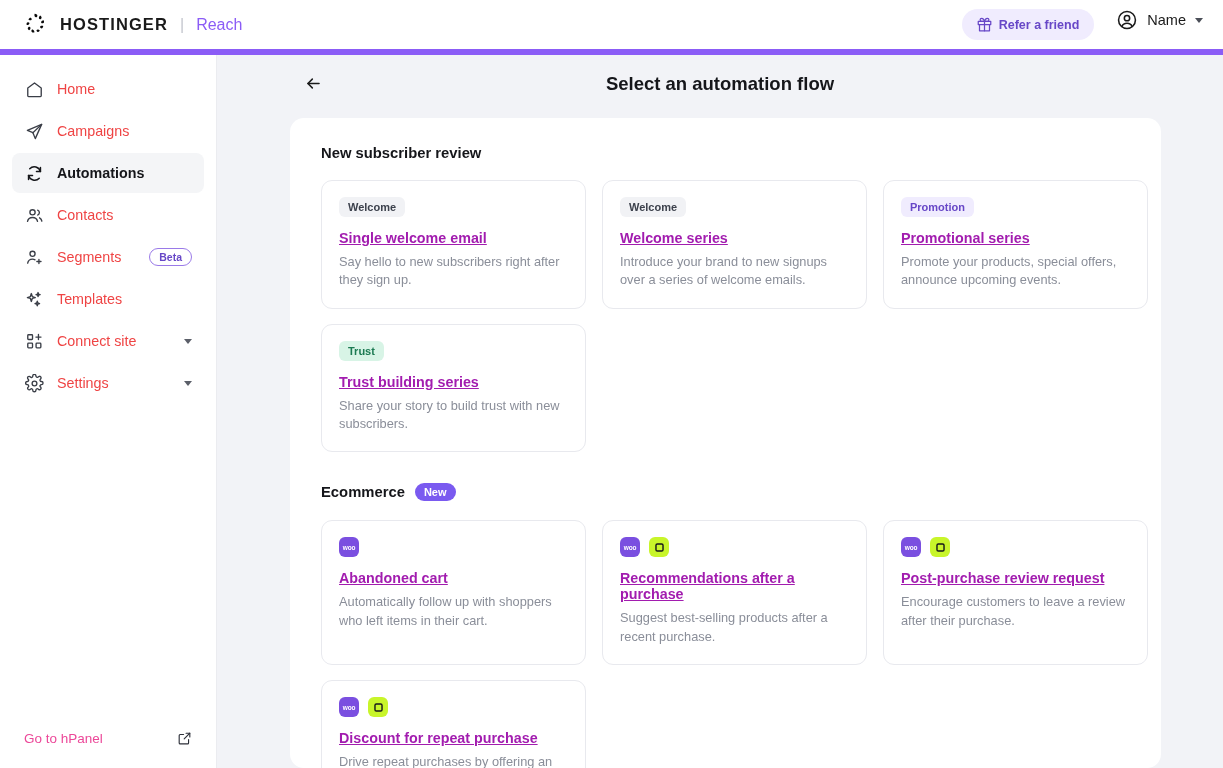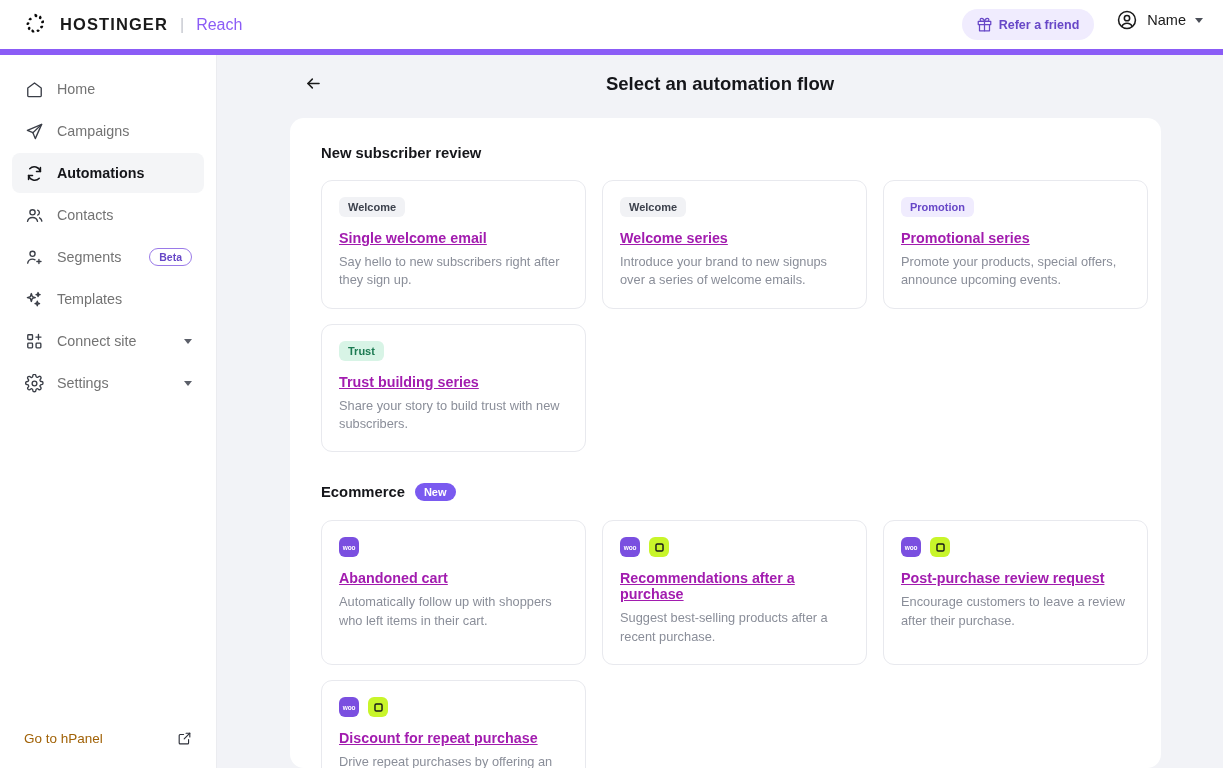--- a/index.html
+++ b/index.html
@@ -69,21 +69,21 @@
   .nav { display: flex; flex-direction: column; gap: 2px; padding: 0 12px; }
   .nav-item {
     display: flex; align-items: center; gap: 13px;
     height: 40px;
     padding: 0 12px;
     border-radius: 8px;
     cursor: pointer;
     position: relative;
   }
   .nav-item .ico { width: 20px; height: 20px; display: flex; align-items: center; justify-content: center; flex: none;}
-  .nav-item .lbl { font-size: 14.3px; color: #737373; white-space: nowrap; }
+  .nav-item .lbl { font-size: 14.3px; color: #ef4444; white-space: nowrap; }
   .nav-item.active { background: #f4f5f7; }
   .nav-item.active .lbl { font-weight: bold; color: #15161a; }
   .beta-badge {
     margin-left: auto;
     border: 1px solid #9a7ae8;
     color: #6747c7;
     border-radius: 11px;
     font-size: 10.5px;
     font-weight: bold;
     padding: 2.5px 9px;
@@ -95,21 +95,21 @@
     border-left: 4.5px solid transparent;
     border-right: 4.5px solid transparent;
     border-top: 5px solid #5b5f69;
   }
   .sidebar-footer {
     margin-top: auto;
     padding: 0 24px 22px 24px;
   }
   .hpanel-link {
     display: flex; align-items: center; justify-content: space-between;
-    font-size: 13.5px; color: #a16207; cursor: pointer;
+    font-size: 13.5px; color: #ec4899; cursor: pointer;
   }
 
   
   .main {
     flex: 1; min-width: 0;
     background: #f2f3f7;
     overflow: hidden;
     display: flex; flex-direction: column;
   }
   .page-head {

